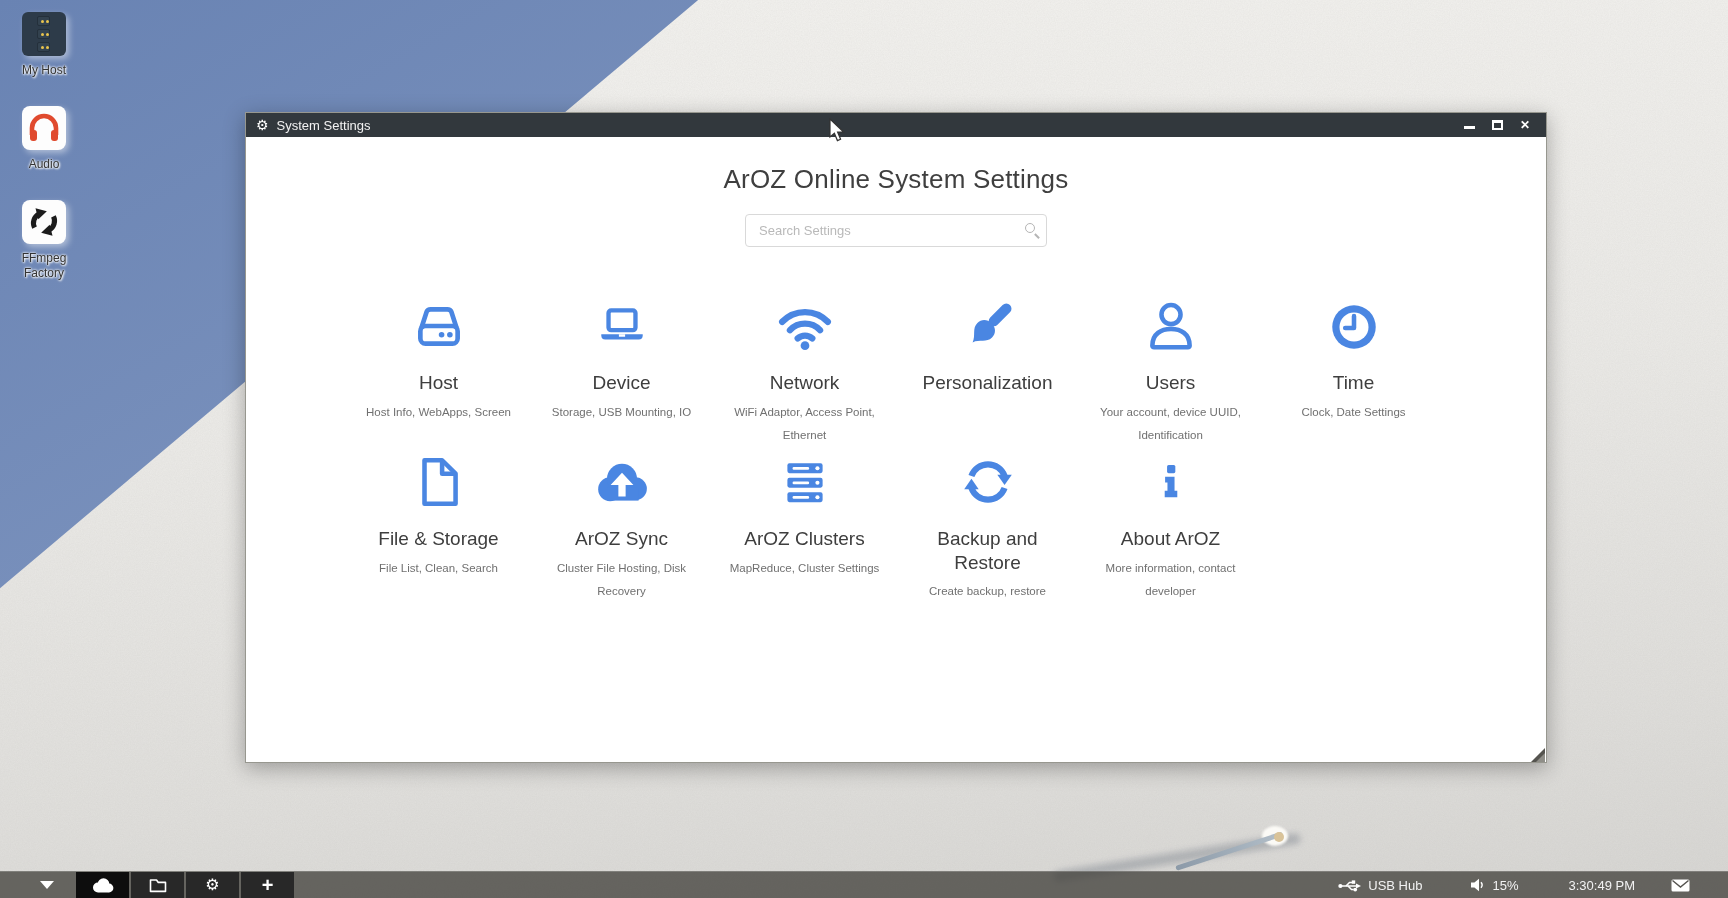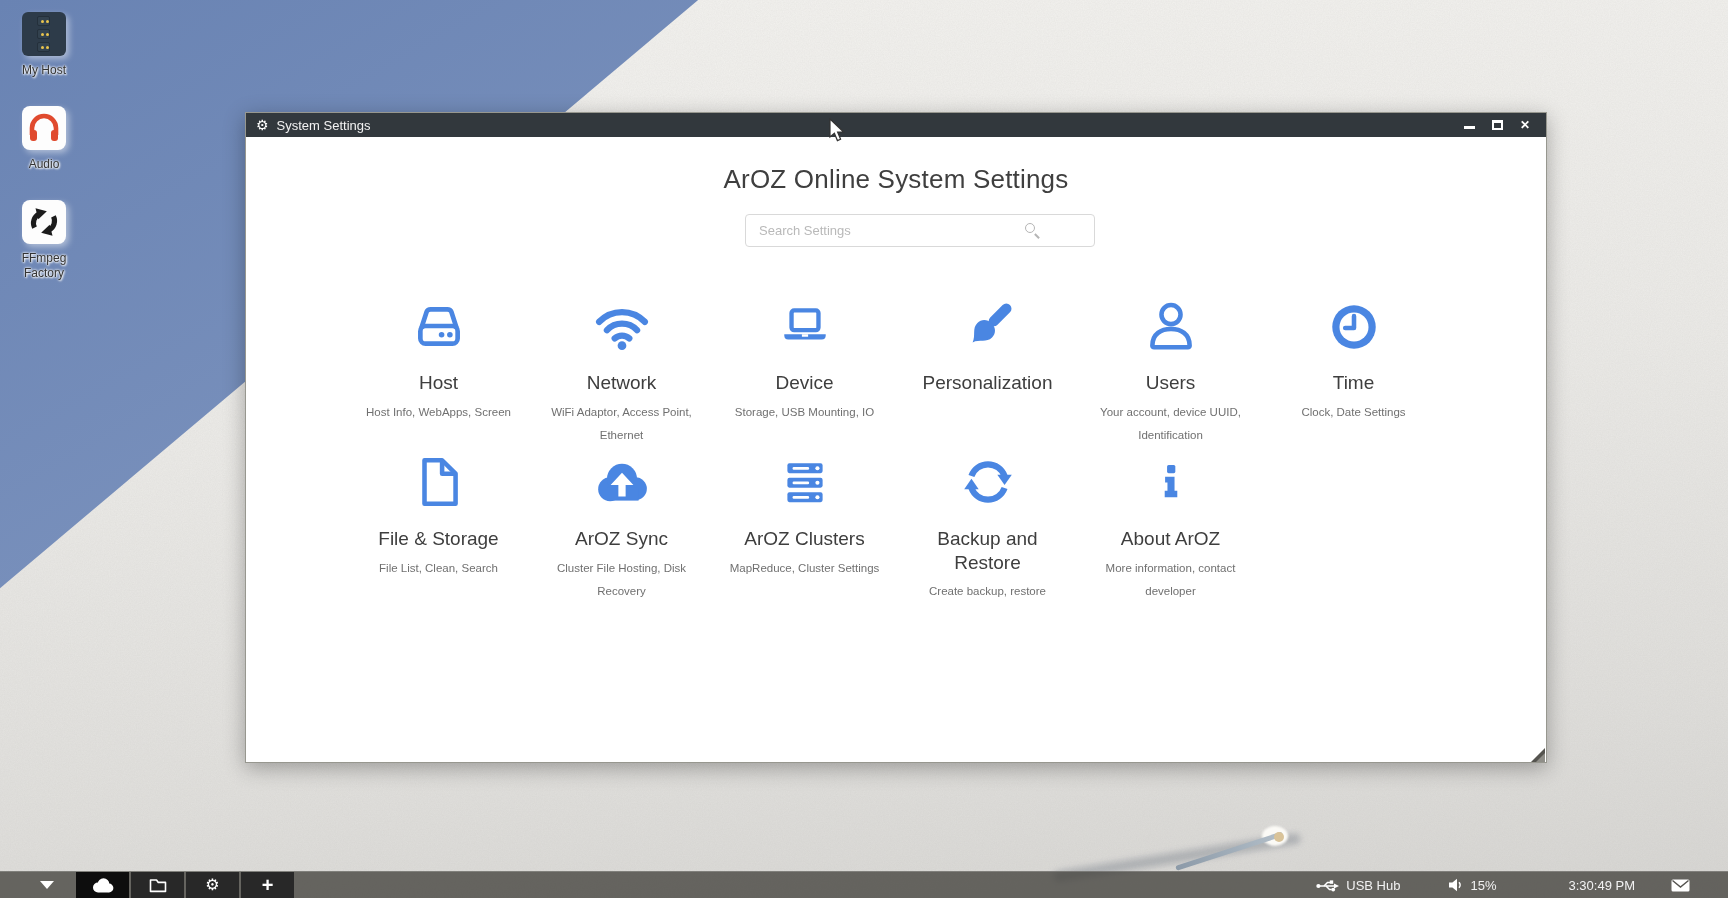--- a/index.html
+++ b/index.html
@@ -34,21 +34,21 @@
   .taskbar { position:absolute; left:0; bottom:0; width:100%; height:27px; background:rgba(68,66,62,.78);
              border-top:1px solid rgba(255,255,255,.18); display:flex; align-items:stretch; z-index:8; color:#fff; }
   .tb-caret { align-self:center; margin-left:40px; margin-right:22px; width:0; height:0;
               border-left:7px solid transparent; border-right:7px solid transparent; border-top:8px solid #fff; }
   .tb-btn { width:53px; display:flex; align-items:center; justify-content:center; margin-right:2px; }
   .tb-btn.active { background:#0d0d0d; }
   .tb-btn.dim { background:#282828; }
   .tb-glyph { color:#fff; font-size:16px; line-height:1; }
   .tb-right { margin-left:auto; display:flex; align-items:center; padding-right:38px; }
   .tb-text { font-size:13px; color:#f2f2f2; }
-  .tb-gap-a { margin-right:48px; } .tb-gap-b { margin-right:72px; } .tb-gap-c { margin-right:36px; }
+  .tb-gap-a { margin-right:48px; } .tb-gap-b { margin-right:50px; } .tb-gap-c { margin-right:36px; }
   .tb-seg { display:flex; align-items:center; gap:7px; }
 
   
   .window { position:absolute; left:245px; top:112px; width:1302px; height:651px; background:#fff;
             border:1px solid #97978f; box-shadow:0 5px 20px rgba(0,0,0,.30); z-index:5; }
   .titlebar { height:24px; background:#32383d; display:flex; align-items:center; padding:0 10px; }
   .tb-gear { color:#fff; font-size:14px; line-height:1; margin-right:8px; }
   .win-title { color:#f2f2f2; font-size:13px; }
   .win-controls { margin-left:auto; display:flex; align-items:center; gap:14px; padding-right:4px; }
   .wc { display:flex; align-items:center; justify-content:center; width:14px; height:14px; cursor:default; }
@@ -56,21 +56,21 @@
   .wc-max i { display:block; width:11px; height:10px; border:2px solid #fff; border-top-width:3px; }
   .wc-close { color:#fff; font-size:12px; font-weight:bold; }
   .win-body { position:relative; height:626px; overflow:hidden; text-align:center; }
   .resize-grip { position:absolute; right:1px; bottom:1px; width:0; height:0;
                  border-left:14px solid transparent; border-bottom:14px solid #55544f; }
   .resize-grip-light { position:absolute; right:1px; bottom:1px; width:0; height:0;
                  border-left:9px solid transparent; border-bottom:9px solid #8f8e88; }
 
   .page-title { margin-top:27px; font-size:26px; color:#3f3f3f; font-weight:400; letter-spacing:.2px; }
   .search-wrap { position:relative; width:302px; margin:19px auto 0; }
-  .search-input { width:350px; height:33px; border:1px solid #d9d9d9; border-radius:4px; padding:0 34px 0 13px;
+  .search-input { width:302px; height:33px; border:1px solid #d9d9d9; border-radius:4px; padding:0 34px 0 13px;
                   font-size:13px; color:#444; font-family:"Liberation Sans",sans-serif; outline:none; }
   .search-input::placeholder { color:#b9b9b9; }
   .search-mag { position:absolute; right:12px; top:9px; width:10px; height:10px; border:1.6px solid #b5b5b5; border-radius:50%; }
   .search-mag::after { content:""; position:absolute; left:9px; top:9px; width:6px; height:1.6px; background:#b5b5b5;
                        transform:rotate(45deg); transform-origin:left center; }
 
   .grid { width:1098px; margin:45px auto 0; display:grid; grid-template-columns:repeat(6,183px); }
   .g-item { display:flex; flex-direction:column; align-items:center; cursor:pointer; }
   .g-icon { height:64px; display:flex; align-items:flex-end; justify-content:center; }
   .g-title { margin-top:15px; font-size:19px; color:#3e3e3e; line-height:1.25; max-width:152px; }
@@ -171,40 +171,40 @@
                 <circle cx="38.5" cy="35.5" r="2.7" fill="#4a86e2"></circle>
             </svg>
           </div>
           <div class="g-title">Host</div>
           <div class="g-desc">Host Info, WebApps, Screen</div>
         </div>
 
         <div class="g-item">
           <div class="g-icon">
             <svg class="blue" width="62" height="58" viewBox="0 0 56 56">
+              <rect x="15" y="12" width="26" height="19" rx="2.5" fill="none" stroke="#4a86e2" stroke-width="4.2"></rect>
+              <path d="M8 35 h40 v1.2 a3.8 3.8 0 0 1 -3.8 3.8 H11.8 a3.8 3.8 0 0 1 -3.8 -3.8 z" fill="#4a86e2"></path>
+              <rect x="25" y="35" width="6" height="2.4" fill="#fff"></rect>
+            </svg>
+          </div>
+          <div class="g-title">Device</div>
+          <div class="g-desc">Storage, USB Mounting, IO</div>
+        </div>
+
+        <div class="g-item">
+          <div class="g-icon">
+            <svg class="blue" width="62" height="58" viewBox="0 0 56 56">
               <path d="M6 23 a30.5 30.5 0 0 1 44 0" fill="none" stroke="#4a86e2" stroke-width="6.2" stroke-linecap="round"></path>
               <path d="M13.5 31 a20 20 0 0 1 29 0" fill="none" stroke="#4a86e2" stroke-width="6.2" stroke-linecap="round"></path>
               <path d="M21 39 a10.5 10.5 0 0 1 14 0" fill="none" stroke="#4a86e2" stroke-width="6.2" stroke-linecap="round"></path>
               <circle cx="28" cy="46" r="4.2" fill="#4a86e2"></circle>
             </svg>
           </div>
           <div class="g-title">Network</div>
           <div class="g-desc">WiFi Adaptor, Access Point, Ethernet</div>
-        </div>
-
-        <div class="g-item">
-          <div class="g-icon">
-            <svg class="blue" width="62" height="58" viewBox="0 0 56 56">
-              <rect x="15" y="12" width="26" height="19" rx="2.5" fill="none" stroke="#4a86e2" stroke-width="4.2"></rect>
-              <path d="M8 35 h40 v1.2 a3.8 3.8 0 0 1 -3.8 3.8 H11.8 a3.8 3.8 0 0 1 -3.8 -3.8 z" fill="#4a86e2"></path>
-              <rect x="25" y="35" width="6" height="2.4" fill="#fff"></rect>
-            </svg>
-          </div>
-          <div class="g-title">Device</div>
-          <div class="g-desc">Storage, USB Mounting, IO</div>
         </div>
 
         <div class="g-item">
           <div class="g-icon">
             <svg class="blue" width="62" height="58" viewBox="0 0 56 56">
               <g transform="rotate(45 28 28)">
                 <rect x="23" y="-2" width="10" height="27" rx="5" fill="#4a86e2"></rect>
                 <path d="M28 23 c6.5 0 10 4.5 10 9.5 c0 7.5 -7.5 9.5 -10 16.5 c-2.5 -7 -10 -9 -10 -16.5 c0 -5 3.5 -9.5 10 -9.5 z" fill="#4a86e2"></path>
               </g>
             </svg>

